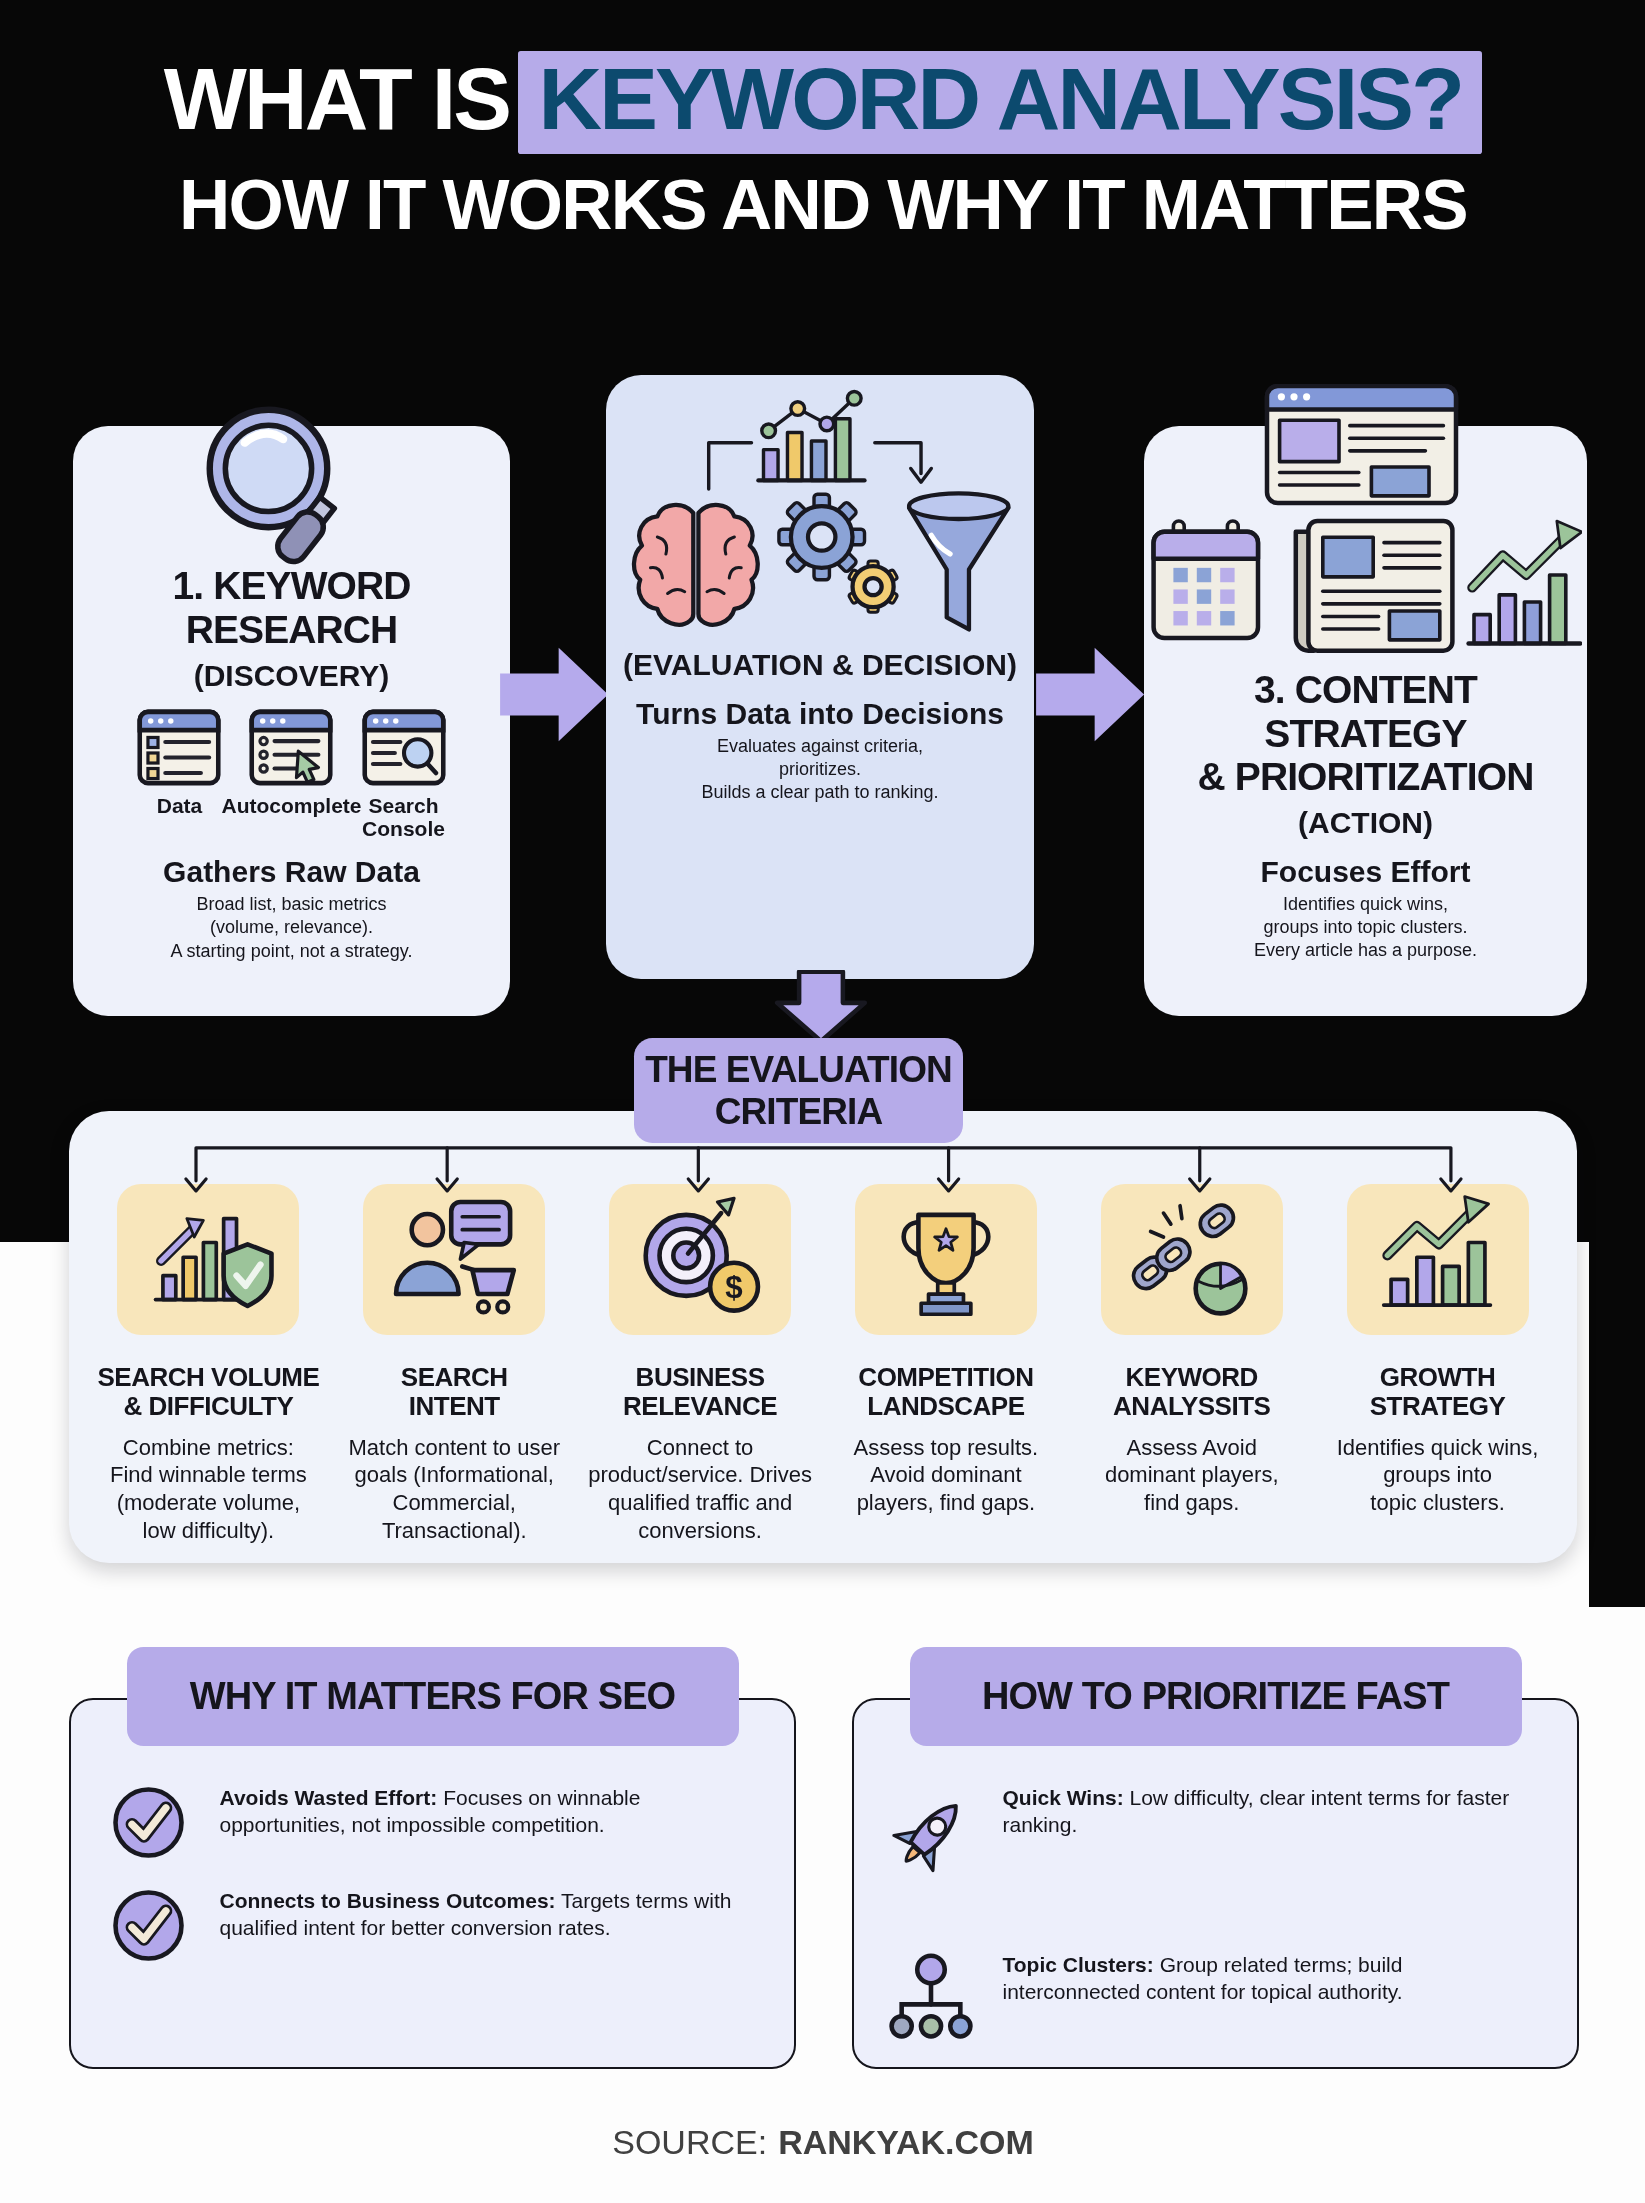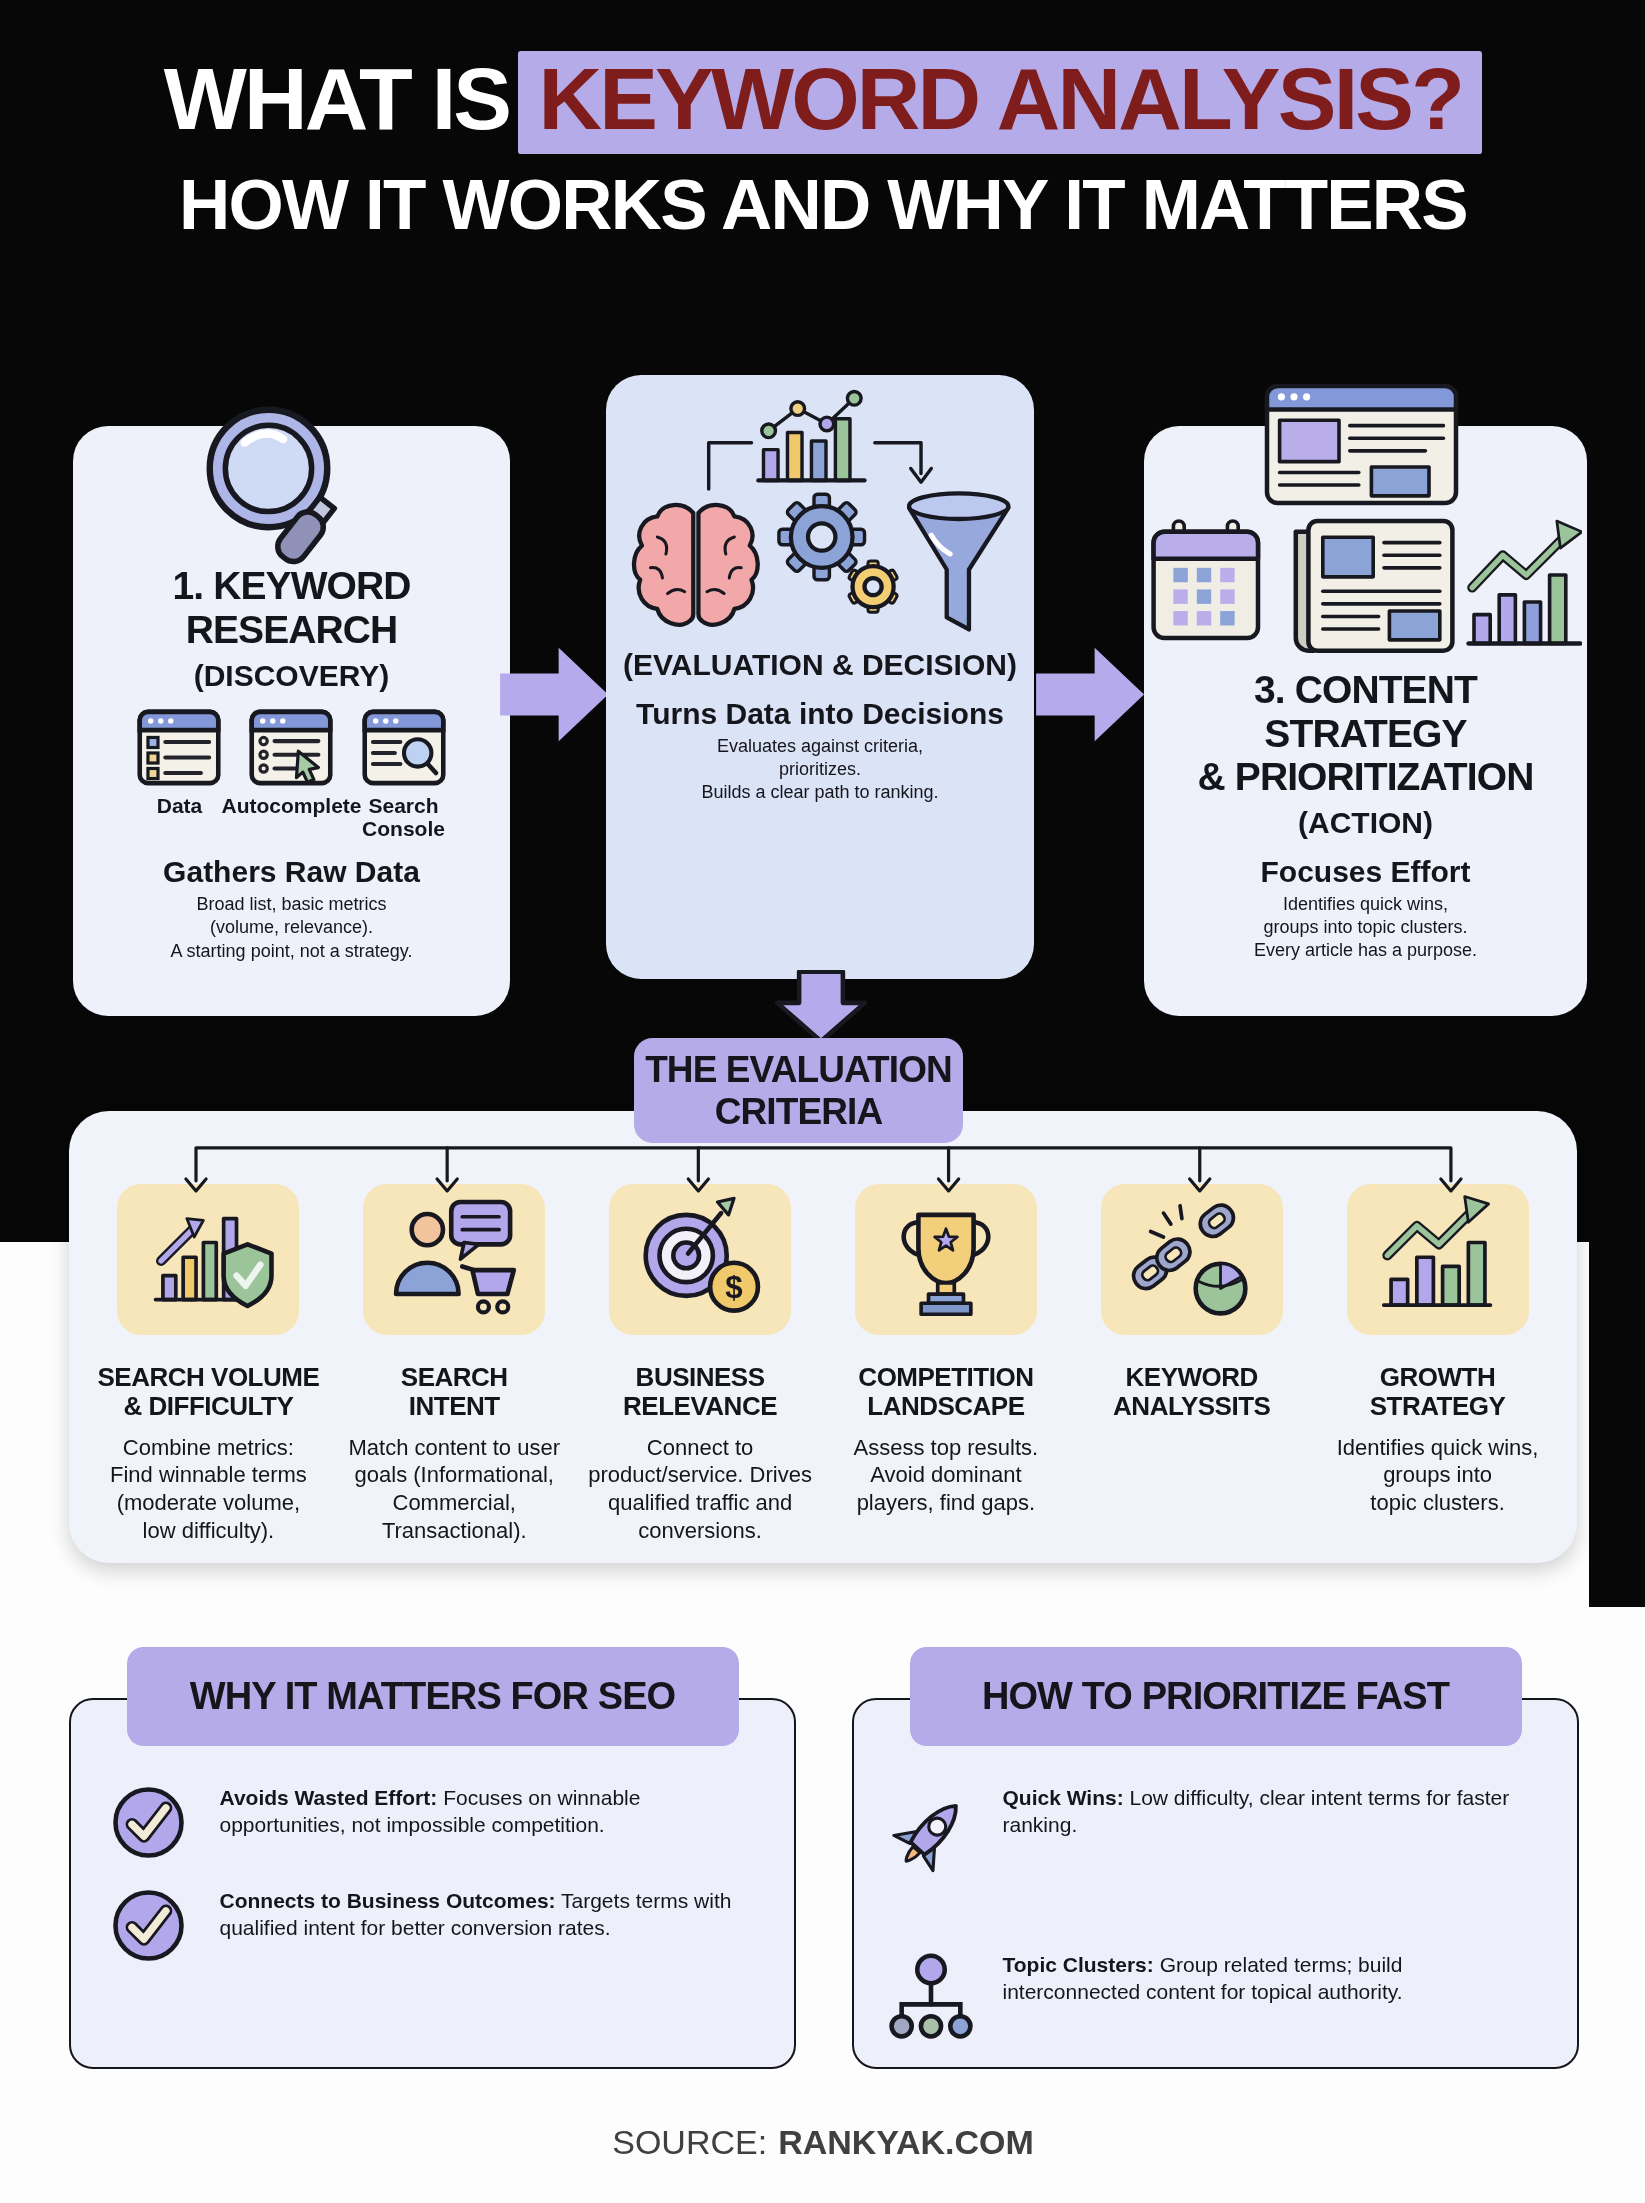--- a/index.html
+++ b/index.html
@@ -5,21 +5,21 @@
   html,body{margin:0;padding:0;background:#333;}
   .canvas{position:relative;width:1646px;height:2204px;overflow:hidden;
           background:var(--page_white,#fdfdfd);color:var(--ink,#15151c);
           font-family:"Liberation Sans",sans-serif;}
   .bg-top{position:absolute;left:0;top:0;width:100%;height:1242px;background:var(--page_black,#070707);}
   .bg-notch{position:absolute;right:0;top:1242px;width:57px;height:365px;background:var(--page_black,#070707);}
 
   
   .title{position:absolute;top:51px;left:0;width:100%;text-align:center;z-index:3;}
   .t1{font-size:88px;font-weight:800;letter-spacing:-2.8px;color:#fff;line-height:1.05;}
-  .t1 .hl{background:var(--accent,#b6abe9);color:#7f1d1d;padding:1.8px 20px 9.2px;margin-left:9.2px;border-radius:2.8px;display:inline-block;}
+  .t1 .hl{background:var(--accent,#b6abe9);color:#0c4a6e;padding:1.8px 20px 9.2px;margin-left:9.2px;border-radius:2.8px;display:inline-block;}
   .t2{margin-top:14.7px;font-size:71px;font-weight:800;letter-spacing:-1.8px;color:#fff;line-height:1.02;}
 
   
   .card{position:absolute;border-radius:35px;text-align:center;z-index:2;}
   .card.c1{left:73px;top:426px;width:437px;height:590px;background:var(--card,#eef1fa);padding-top:138px;box-sizing:border-box;}
   .card.c2{left:606px;top:375px;width:428px;height:604px;background:var(--card_mid,#dbe3f6);box-sizing:border-box;}
   .card.c3{left:1144px;top:426px;width:443px;height:590px;background:var(--card,#eef1fa);padding-top:242px;box-sizing:border-box;}
   .card h2{margin:0;font-size:39px;font-weight:800;line-height:1.12;letter-spacing:-0.9px;white-space:pre-line;}
   .card .sub{font-size:30px;font-weight:600;margin-top:7.3px;}
   .card .lead{font-size:30px;font-weight:800;margin:14.7px 0 0;}
@@ -470,20 +470,23 @@
                   <line x1="44" y1="50" x2="30" y2="44"></line>
               </g>
               <circle cx="106" cy="106" r="27" fill="#9cc49a" stroke-width="5"></circle>
               <path d="M106 106 L106 79 A27 27 0 0 1 129 93 Z" fill="#b2a7ea" stroke-width="3"></path>
               <path d="M82 98 Q106 110 130 96" fill="none" stroke-width="3"></path>
             </g>
           </svg>
         </div>
         <h3>KEYWORD
 ANALYSSITS</h3>
+        <p>Assess Avoid
+dominant players,
+find gaps.</p>
       </div>
 
       <div class="crit">
         <div class="tile">
           <svg width="138" height="138" viewBox="0 0 150 150">
             <g stroke="#181820" stroke-linejoin="round" stroke-linecap="round">
               <polyline points="20,70 52,38 76,58 116,18" fill="none" stroke-width="11"></polyline>
               <polyline points="20,70 52,38 76,58 116,18" fill="none" stroke="#9cc49a" stroke-width="6"></polyline>
               <polygon points="104,6 130,14 108,34" fill="#9cc49a" stroke-width="3"></polygon>
               <rect x="24" y="96" width="18" height="28" fill="#b2a7ea" stroke-width="4"></rect>

